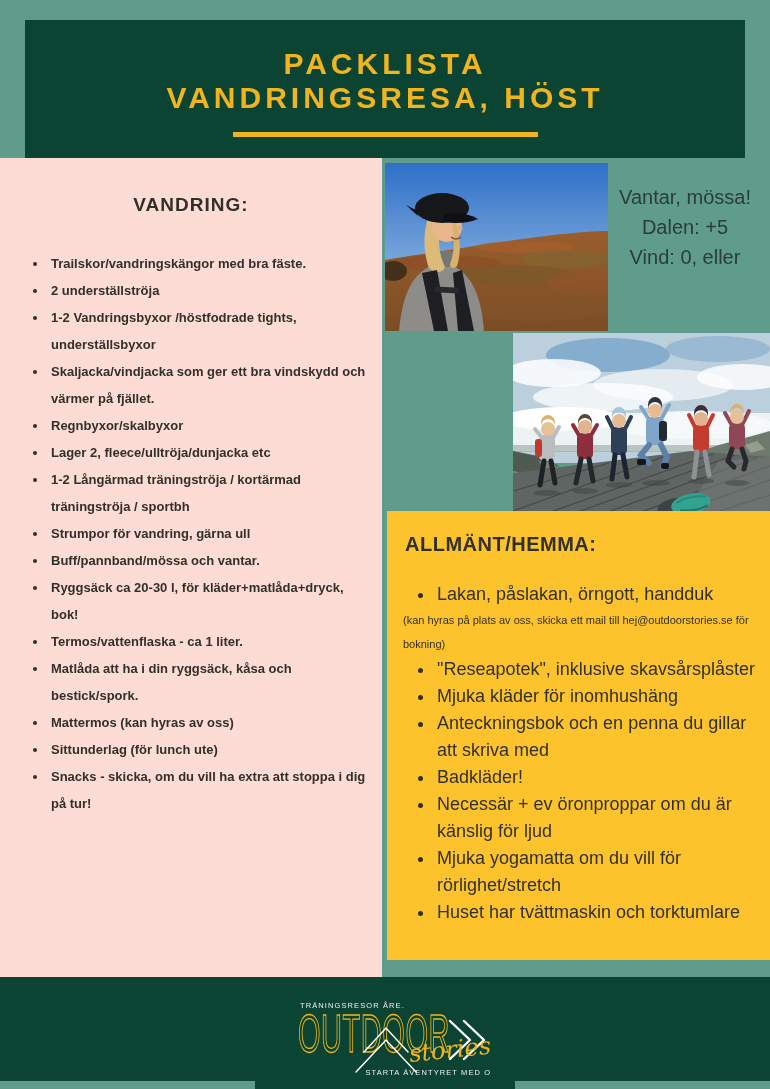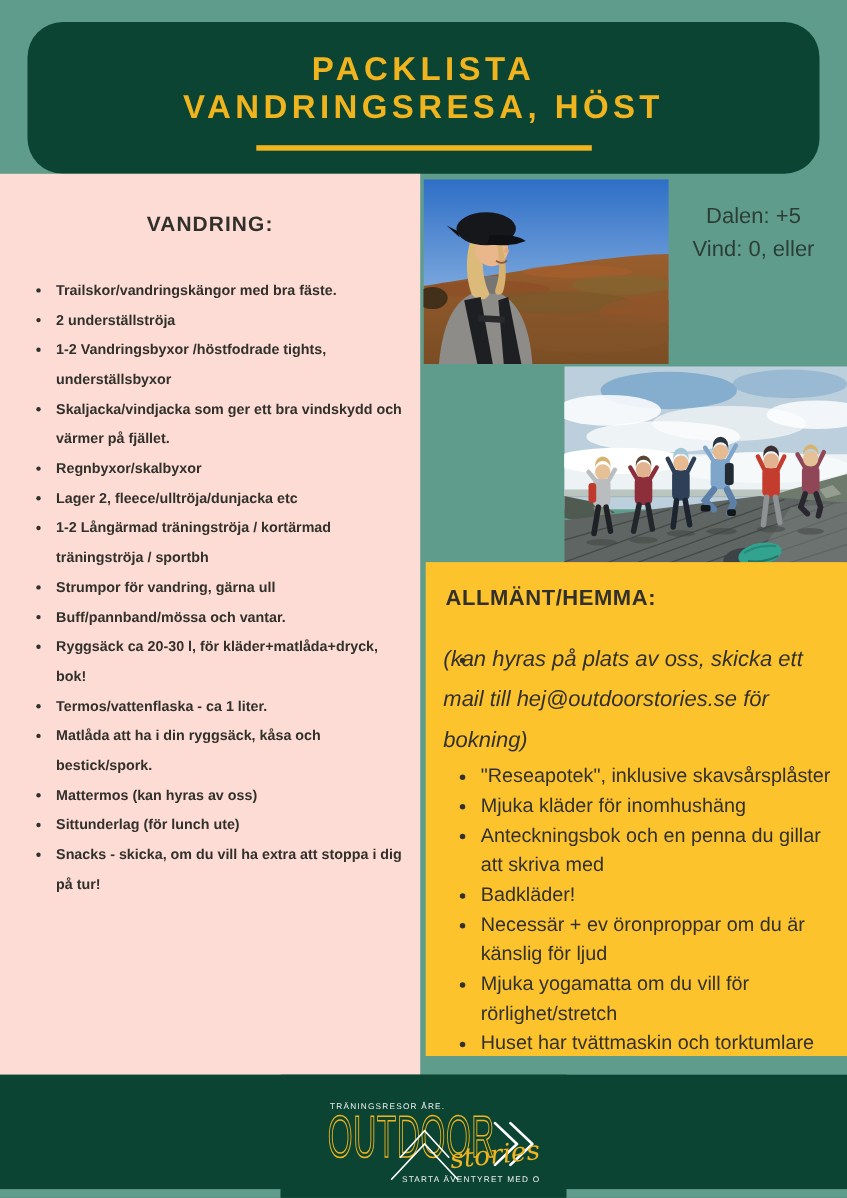--- a/index.html
+++ b/index.html
@@ -5,21 +5,21 @@
   html,body{margin:0;padding:0;background:#444;}
   .page{
     position:relative;width:770px;height:1089px;margin:0 auto;overflow:hidden;
     background:var(--bg_seagreen,#5f9c8c);
     font-family:"Liberation Sans",sans-serif;
     color:var(--text_dark,#32302b);
   }
   
   .header{
     position:absolute;left:25px;top:20px;width:720px;height:138px;
-    background:var(--dark_green,#0c4433);text-align:center;border-radius:32px;
+    background:var(--dark_green,#0c4433);text-align:center;
   }
   .title-line{
     color:var(--title_yellow,#f0b41e);font-weight:bold;font-size:30px;
     letter-spacing:4px;line-height:34px;
   }
   .title-line.first{padding-top:27px;}
   .title-underline{
     width:305px;height:5px;margin:17px auto 0;
     background:var(--title_yellow,#f0b41e);
   }
@@ -49,22 +49,22 @@
     position:absolute;left:387px;top:511px;width:383px;height:449px;
     background:var(--panel_yellow,#fcc32d);
   }
   .yellow-panel h2{margin:22px 0 0 18px;font-size:20px;letter-spacing:.5px;}
   .alist{
     margin:25px 0 0 28px;padding:0 4px 0 20px;width:331px;
     font-size:18px;line-height:27px;list-style:disc outside;
   }
   .alist li{padding-left:2px;margin:0;}
   .rental-note{
-    font-size:20px;line-height:37px;margin-left:-34px;width:360px;
-    list-style:none;display:block;font-style:italic;
+    font-size:11px;line-height:24px;margin-left:-34px;width:360px;
+    list-style:none;display:block;
   }
   
   .footer-band{
     position:absolute;left:0;top:977px;width:770px;height:104px;
     background:var(--dark_green,#0c4433);
   }
   .footer-tab{
     position:absolute;left:255px;top:977px;width:260px;height:112px;
     background:var(--dark_green,#0c4433);
   }
@@ -146,20 +146,21 @@
     <path d="M66,74 q5,4 10,0" stroke="#8c5640" stroke-width="1.6" fill="none"></path>
     <ellipse cx="57" cy="45" rx="27" ry="15" fill="#15171b"></ellipse>
     <path d="M60,51 Q82,49 93,56 Q79,62 58,59 Z" fill="#0e1013"></path>
     <path d="M31,47 L21,42 L33,53 Z" fill="#101216"></path>
     <path d="M37,110 L49,168 L63,168 L52,107 Z" fill="#1d1f23"></path>
     <path d="M77,107 L89,168 L73,168 L68,110 Z" fill="#1d1f23"></path>
     <rect x="50" y="124" width="24" height="6" fill="#27292d" transform="rotate(3 62 127)"></rect>
   </svg>
 
   <div class="weather">
+    <div>Vantar, mössa!</div>
     <div>Dalen: +5</div>
     <div>Vind: 0, eller</div>
   </div>
 
   <svg class="photo photo-group" role="img" viewBox="0 0 257 196" preserveAspectRatio="none" aria-label="Grupp som hoppar av glädje på trädäck över molnen">
     <rect x="0" y="0" width="257" height="130" fill="#bccfdc"></rect>
     <ellipse cx="95" cy="22" rx="62" ry="17" fill="#7ba7cb" opacity="0.85"></ellipse>
     <ellipse cx="205" cy="16" rx="52" ry="13" fill="#8cb1cf" opacity="0.7"></ellipse>
     <ellipse cx="40" cy="40" rx="48" ry="14" fill="#ffffff" opacity="0.85"></ellipse>
     <ellipse cx="150" cy="52" rx="70" ry="16" fill="#e9eef2" opacity="0.9"></ellipse>
@@ -270,20 +271,21 @@
       <ellipse cx="178" cy="172" rx="20" ry="10" fill="#31a38f"></ellipse>
       <path d="M164,168 q14,-5 30,0" stroke="#2a8a79" stroke-width="2" fill="none"></path>
       <path d="M166,176 q14,5 28,1" stroke="#237567" stroke-width="2" fill="none"></path>
     </g>
   </svg>
 
   <section class="yellow-panel">
     <h2>ALLMÄNT/HEMMA:</h2>
     <ul class="alist">
       <li>
+        <span>Lakan, påslakan, örngott, handduk</span>
         <span class="rental-note">(kan hyras på plats av oss, skicka ett mail till hej@outdoorstories.se för bokning)</span>
       </li>
       <li>"Reseapotek", inklusive skavsårsplåster</li>
       <li>Mjuka kläder för inomhushäng</li>
       <li>Anteckningsbok och en penna du gillar att skriva med</li>
       <li>Badkläder!</li>
       <li>Necessär + ev öronproppar om du är känslig för ljud</li>
       <li>Mjuka yogamatta om du vill för rörlighet/stretch</li>
       <li>Huset har tvättmaskin och torktumlare</li>
     </ul>

